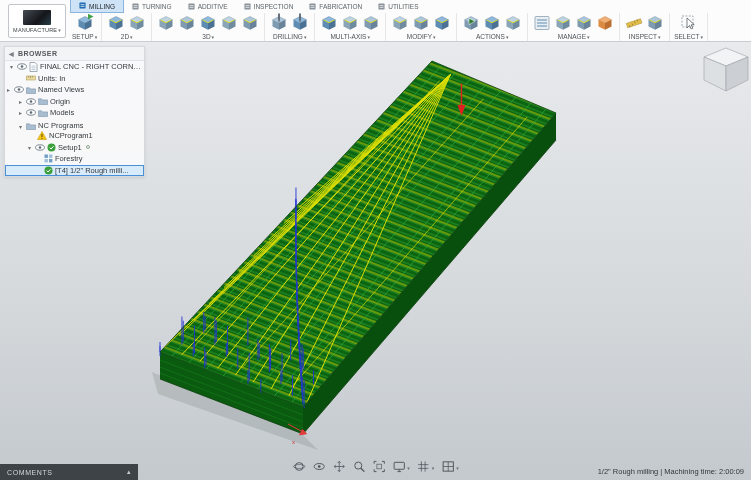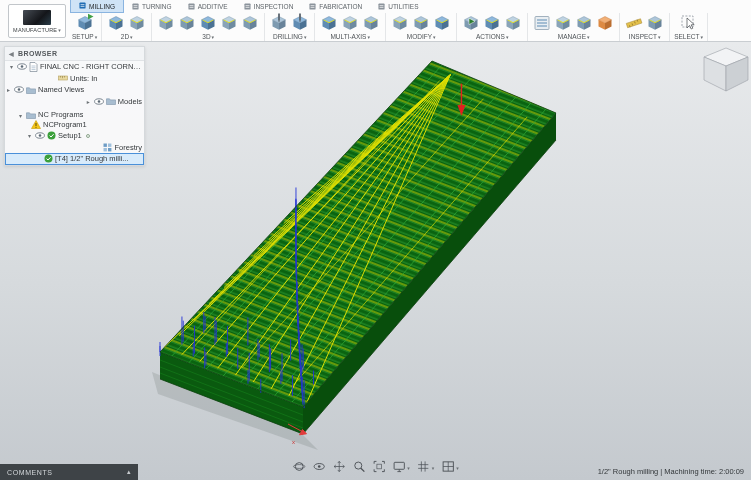--- a/index.html
+++ b/index.html
@@ -496,21 +496,21 @@
               </svg>
             </span>
             <span class="bicon">
               <svg width="9" height="10" viewBox="0 0 9 10">
                 <path d="M1 0.5 h5 l2 2 V9.5 H1 Z" fill="#fff" stroke="#7b8894" stroke-width="0.7"></path>
                 <path d="M2.5 4 h4 M2.5 5.8 h4 M2.5 7.6 h4" stroke="#9db3c6" stroke-width="0.7"></path>
               </svg>
             </span>
             <span class="blabel">FINAL CNC - RIGHT CORNER PANE...</span>
           </div>
-          <div class="brow" style="padding-left: 12px; margin-left: 32px;">
+          <div class="brow" style="padding-left: 12px;">
             <span class="arrow"></span>
             <span class="bicon">
               <svg width="10" height="8" viewBox="0 0 10 8">
                 <rect x="0.5" y="2" width="9" height="4" fill="#e8d9a0" stroke="#b5a160" stroke-width="0.6"></rect>
                 <path d="M2.5 2 v1.5 M4.5 2 v2.2 M6.5 2 v1.5" stroke="#8d7c45" stroke-width="0.6"></path>
               </svg>
             </span>
             <span class="blabel">Units: In</span>
           </div>
           <div class="brow" style="padding-left: 0;">
@@ -521,45 +521,60 @@
                 <circle cx="5" cy="3.5" r="1.3" fill="#5d6a76"></circle>
               </svg>
             </span>
             <span class="bicon">
               <svg width="10" height="8" viewBox="0 0 10 8">
                 <path d="M0.5 1.8 h3 l0.9 1.1 h5.1 V7.5 H0.5 Z" fill="#a8bdd0" stroke="#7e94a8" stroke-width="0.6"></path>
               </svg>
             </span>
             <span class="blabel">Named Views</span>
           </div>
-          <div class="brow" style="padding-left: 12px; justify-content: flex-end;">
+          <div class="brow" style="padding-left: 12px;">
             <span class="arrow">▸</span>
             <span class="bicon">
               <svg width="10" height="7" viewBox="0 0 10 7">
                 <ellipse cx="5" cy="3.5" rx="4.4" ry="2.7" fill="#fff" stroke="#5d6a76" stroke-width="0.8"></ellipse>
                 <circle cx="5" cy="3.5" r="1.3" fill="#5d6a76"></circle>
               </svg>
             </span>
             <span class="bicon">
               <svg width="10" height="8" viewBox="0 0 10 8">
                 <path d="M0.5 1.8 h3 l0.9 1.1 h5.1 V7.5 H0.5 Z" fill="#a8bdd0" stroke="#7e94a8" stroke-width="0.6"></path>
               </svg>
             </span>
+            <span class="blabel">Origin</span>
+          </div>
+          <div class="brow" style="padding-left: 12px;">
+            <span class="arrow">▸</span>
+            <span class="bicon">
+              <svg width="10" height="7" viewBox="0 0 10 7">
+                <ellipse cx="5" cy="3.5" rx="4.4" ry="2.7" fill="#fff" stroke="#5d6a76" stroke-width="0.8"></ellipse>
+                <circle cx="5" cy="3.5" r="1.3" fill="#5d6a76"></circle>
+              </svg>
+            </span>
+            <span class="bicon">
+              <svg width="10" height="8" viewBox="0 0 10 8">
+                <path d="M0.5 1.8 h3 l0.9 1.1 h5.1 V7.5 H0.5 Z" fill="#a8bdd0" stroke="#7e94a8" stroke-width="0.6"></path>
+              </svg>
+            </span>
             <span class="blabel">Models</span>
           </div>
           <div class="brow" style="padding-left: 12px; align-items: flex-end;">
             <span class="arrow">▾</span>
             <span class="bicon">
               <svg width="10" height="8" viewBox="0 0 10 8">
                 <path d="M0.5 1.8 h3 l0.9 1.1 h5.1 V7.5 H0.5 Z" fill="#a8bdd0" stroke="#7e94a8" stroke-width="0.6"></path>
               </svg>
             </span>
             <span class="blabel">NC Programs</span>
           </div>
-          <div class="brow" style="padding-left: 17px;">
+          <div class="brow" style="padding-left: 23px;">
             <span class="arrow"></span>
             <span class="bicon">
               <svg width="10" height="9" viewBox="0 0 10 9">
                 <polygon points="5,0.5 9.5,8.5 0.5,8.5" fill="#f5c518" stroke="#c79b00" stroke-width="0.6"></polygon>
                 <rect x="4.5" y="3" width="1" height="3" fill="#5a4a00"></rect>
                 <rect x="4.5" y="6.8" width="1" height="1" fill="#5a4a00"></rect>
               </svg>
             </span>
             <span class="blabel">NCProgram1</span>
           </div>
@@ -573,21 +588,21 @@
             </span>
             <span class="bicon">
               <svg width="9" height="9" viewBox="0 0 9 9">
                 <circle cx="4.5" cy="4.5" r="4" fill="#3ba03b"></circle>
                 <path d="M2.6 4.6 L4 6 L6.6 3.2" stroke="#fff" stroke-width="1" fill="none"></path>
               </svg>
             </span>
             <span class="blabel">Setup1</span>
             <span class="badge-dot"></span>
           </div>
-          <div class="brow" style="padding-left: 30px; justify-content: flex-end;">
+          <div class="brow" style="padding-left: 30px;">
             <span class="arrow"></span>
             <span class="bicon">
               <svg width="9" height="9" viewBox="0 0 9 9">
                 <rect x="0.5" y="0.5" width="3.4" height="3.4" fill="#6f9dc6"></rect>
                 <rect x="5" y="0.5" width="3.4" height="3.4" fill="#9fc0dd"></rect>
                 <rect x="0.5" y="5" width="3.4" height="3.4" fill="#9fc0dd"></rect>
                 <rect x="5" y="5" width="3.4" height="3.4" fill="#6f9dc6"></rect>
               </svg>
             </span>
             <span class="blabel">Forestry</span>

